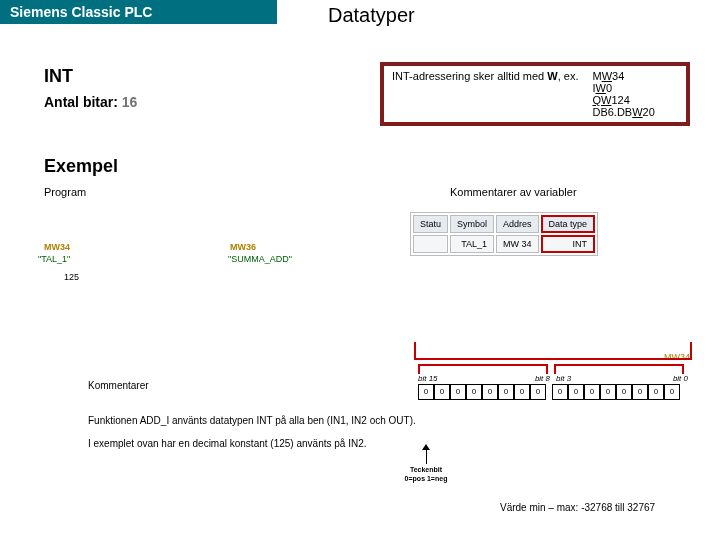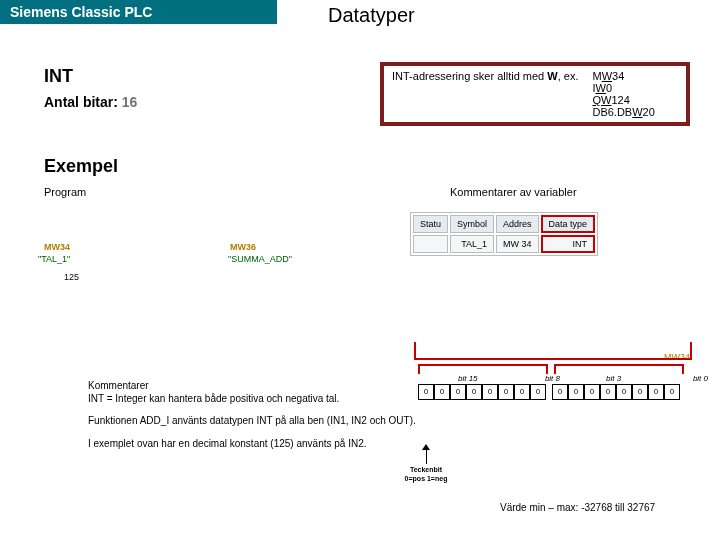--- a/index.html
+++ b/index.html
@@ -169,21 +169,21 @@
     gap: 54px;
     justify-content: center;
     margin-bottom: 2px;
   }
   .bitnums {
     display: flex;
     gap: 6px;
     font-size: 8px;
     margin-bottom: 1px;
   }
-  .bitnums span { width: 112px; display:flex; justify-content: space-between; margin-left: 40px; }
+  .bitnums span { width: 132px; display:flex; justify-content: space-between; }
   .bytes-row { display: flex; gap: 6px; }
   .byte {
     display: flex;
     border-top: 1px solid #000;
     border-bottom: 1px solid #000;
   }
   .byte .cell {
     width: 16px;
     height: 14px;
     border-left: 1px solid #000;
@@ -289,21 +289,21 @@
     <td>TAL_1</td>
     <td>MW   34</td>
     <td class="dtcol">INT</td>
   </tr>
 </tbody>
   </table>
 
 <div class="comments">
   <p>
     <span>Kommentarer</span><br>
-    <span>INT = Integer kan hantera både positiva och negativa tal.</span><br>
+    <br>
   </p>
   <p>Funktionen ADD_I använts datatypen INT på alla ben (IN1, IN2 och OUT).</p>
   <p>I exemplet ovan har en decimal konstant (125) använts på IN2.</p>
 </div>
 
 <div class="bitdiag">
   <div class="mw34-lbl">MW34</div>
   <div style="position:relative">
     <div class="hi-bracket"></div>
     <div class="low-brackets">

